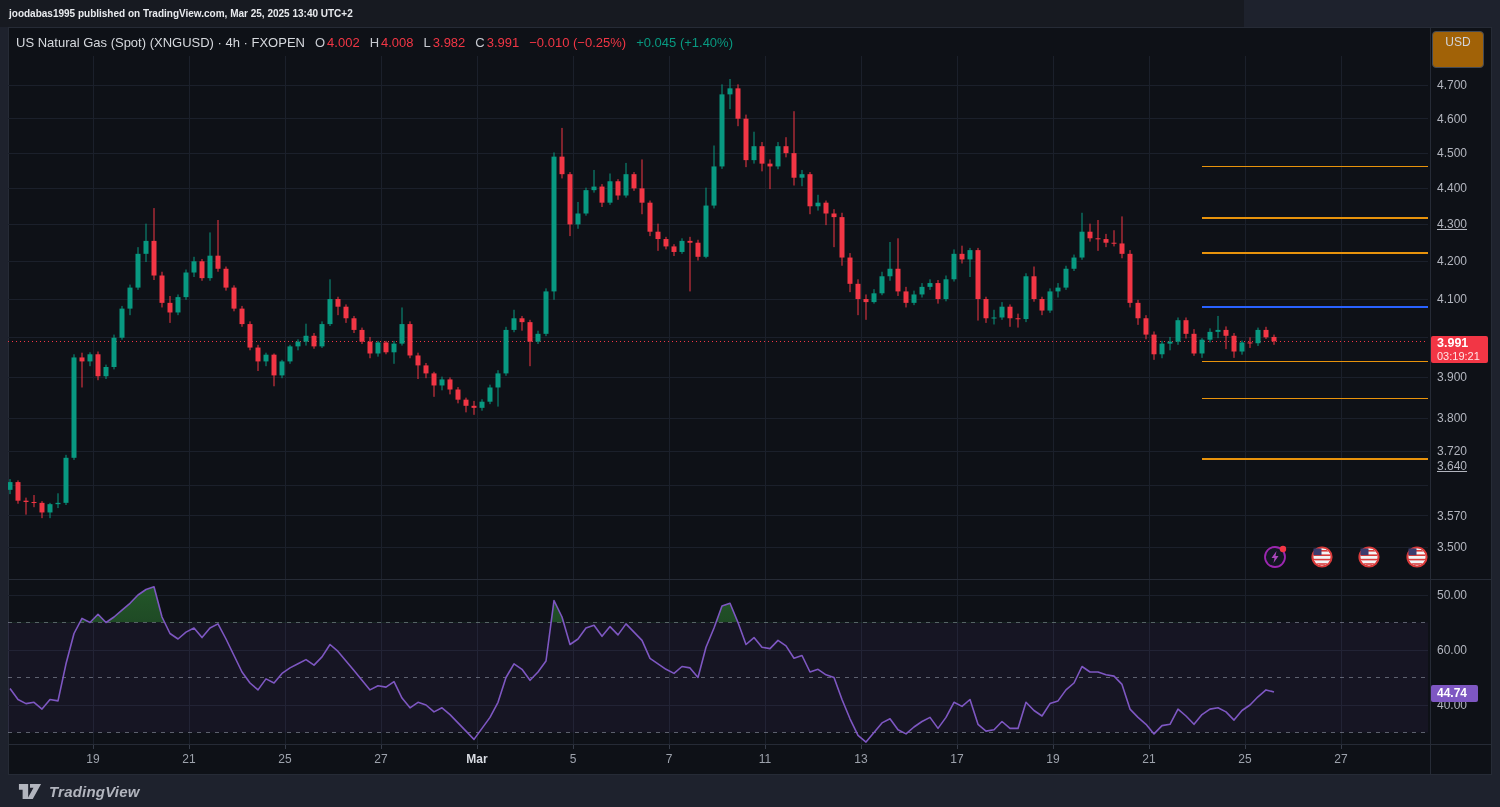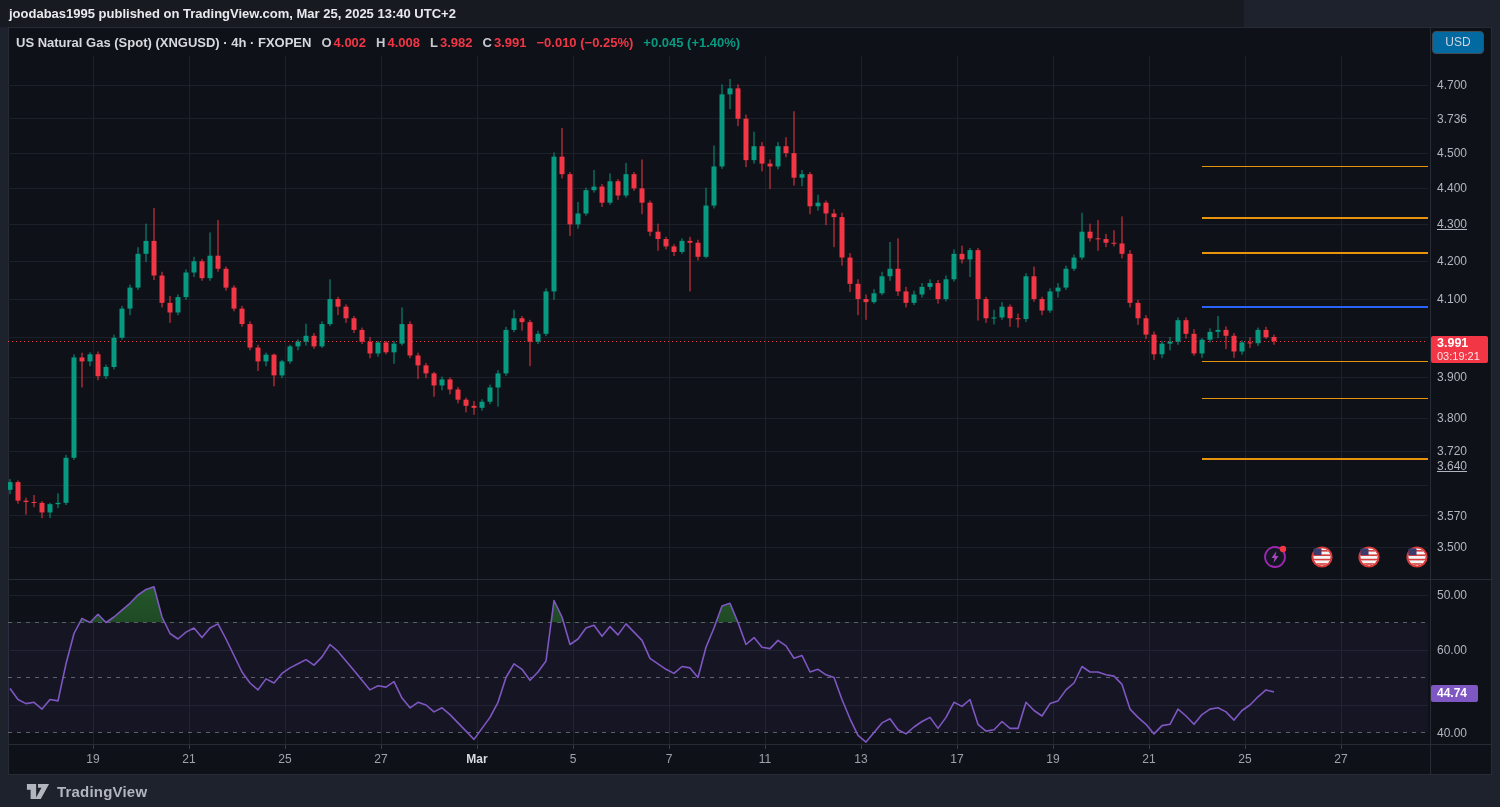--- a/index.html
+++ b/index.html
@@ -1,46 +1,46 @@
 <!DOCTYPE html>
 <html><head>
 <meta charset="utf-8">
 <style>
   * { margin:0; padding:0; box-sizing:border-box; }
   html,body { width:1500px; height:807px; background:#1e222d; overflow:hidden;
     font-family:"Liberation Sans", sans-serif; }
   .abs { position:absolute; }
   #publish-bar { left:0; top:0; width:1244px; height:27px; background:#171a21;
-    color:#e8eaee; font-size:13px; font-weight:700; line-height:27px; padding-left:9px; }
+    color:#e8eaee; font-size:10px; font-weight:700; line-height:27px; padding-left:9px; }
   #widget { left:8px; top:27px; width:1484px; height:748px; background:#0e1117;
     border:1px solid #262b36; }
   #chart-svg { left:0; top:0; }
   #header-row { left:16px; top:33px; height:18px; display:flex; align-items:center;
-    gap:0; font-size:13px; color:#d6d9de; white-space:nowrap;font-weight:bold; }
+    gap:0; font-size:13px; color:#d6d9de; white-space:nowrap; }
   .ohlc-letter { color:#c7cad1; margin-left:10px; margin-right:2px; }
   .ohlc-val { color:#f23645; }
   .chg-neg { color:#f23645; margin-left:10px; }
   .chg-pos { color:#089981; margin-left:10px; }
-  #usd-button { left:1432px; top:31px; width:52px; height:23px; border:1px solid #434a56;
+  #usd-button { left:1432px; top:31px; width:52px; height:37px; border:1px solid #434a56;
     border-radius:4px; color:#d1d4dc; font-size:12px; text-align:center; line-height:21px;
-    background:#0369a1; cursor:pointer; }
+    background:#a16207; cursor:pointer; }
   .axis-label { position:absolute; left:1437px; width:52px; height:16px; line-height:16px;
     font-size:12px; color:#b2b5be; }
   .time-label { position:absolute; top:752px; transform:translateX(-50%); font-size:12px;
     color:#9ea3ad; }
   .time-label.bold { color:#d8dbe2; font-weight:700; }
   #last-price-label { left:1431px; top:336px; width:57px; height:27px; background:#f23645;
     border-radius:2px; color:#fff; padding:1px 0 0 6px; }
   #last-price-label .p { font-size:12.5px; font-weight:700; line-height:13px; }
   #last-price-label .cd { font-size:11px; line-height:12px; color:#ffe3e5; }
   #rsi-value-label { left:1431px; top:685px; width:47px; height:17px; background:#7e57c2;
     border-radius:2px; color:#fff; font-size:12px; font-weight:700; line-height:17px;
     padding-left:6px; }
   #footer { left:0; top:775px; width:1500px; height:32px; background:#1e222d;
-    display:flex; align-items:center; padding-left:26px; gap:7px; }
+    display:flex; align-items:center; padding-left:18px; gap:7px;font-style:italic; }
   #footer .brand { color:#b2b5be; font-size:15px; font-weight:700; letter-spacing:0.2px; }
   #footer svg { display:block; }
 </style>
 </head>
 <body>
 
 <div class="abs" id="publish-bar">
   <span>joodabas1995 published on TradingView.com, Mar 25, 2025 13:40 UTC+2</span>
 </div>
 
@@ -495,37 +495,37 @@
   <span class="ohlc-letter">C</span>
   <span class="ohlc-val">3.991</span>
   <span class="chg-neg">−0.010 (−0.25%)</span>
   <span class="chg-pos">+0.045 (+1.40%)</span>
 </div>
 
 <div class="abs" id="usd-button">USD</div>
 
 <div class="abs" id="price-axis-labels">
     <div class="axis-label" style="top: 77px;">4.700</div>
-    <div class="axis-label" style="top: 110.704px;">3.736</div>
+    <div class="axis-label" style="top: 110.704px;">4.600</div>
     <div class="axis-label" style="top: 145.148px;">4.500</div>
     <div class="axis-label" style="top: 180.367px;">4.400</div>
     <div class="axis-label" style="top: 216.396px; text-decoration: underline;">4.300</div>
     <div class="axis-label" style="top: 253.272px;">4.200</div>
     <div class="axis-label" style="top: 291.037px;">4.100</div>
     <div class="axis-label" style="top: 369.411px;">3.900</div>
     <div class="axis-label" style="top: 410.119px;">3.800</div>
     <div class="axis-label" style="top: 443.464px;">3.720</div>
     <div class="axis-label" style="top: 458px; text-decoration: underline;">3.640</div>
     <div class="axis-label" style="top: 507.966px;">3.570</div>
     <div class="axis-label" style="top: 539px;">3.500</div>
   </div>
 <div class="abs" id="rsi-axis-labels">
     <div class="axis-label" style="top: 587px;">50.00</div>
     <div class="axis-label" style="top: 642px;">60.00</div>
-    <div class="axis-label" style="top: 697px; margin-top: 28px;">40.00</div>
+    <div class="axis-label" style="top: 697px;">40.00</div>
   </div>
 <div class="abs" id="time-axis-labels">
     <div class="time-label" style="left: 93px;">19</div>
     <div class="time-label" style="left: 189px;">21</div>
     <div class="time-label" style="left: 285px;">25</div>
     <div class="time-label" style="left: 381px;">27</div>
     <div class="time-label bold" style="left: 477px;">Mar</div>
     <div class="time-label" style="left: 573px;">5</div>
     <div class="time-label" style="left: 669px;">7</div>
     <div class="time-label" style="left: 765px;">11</div>

